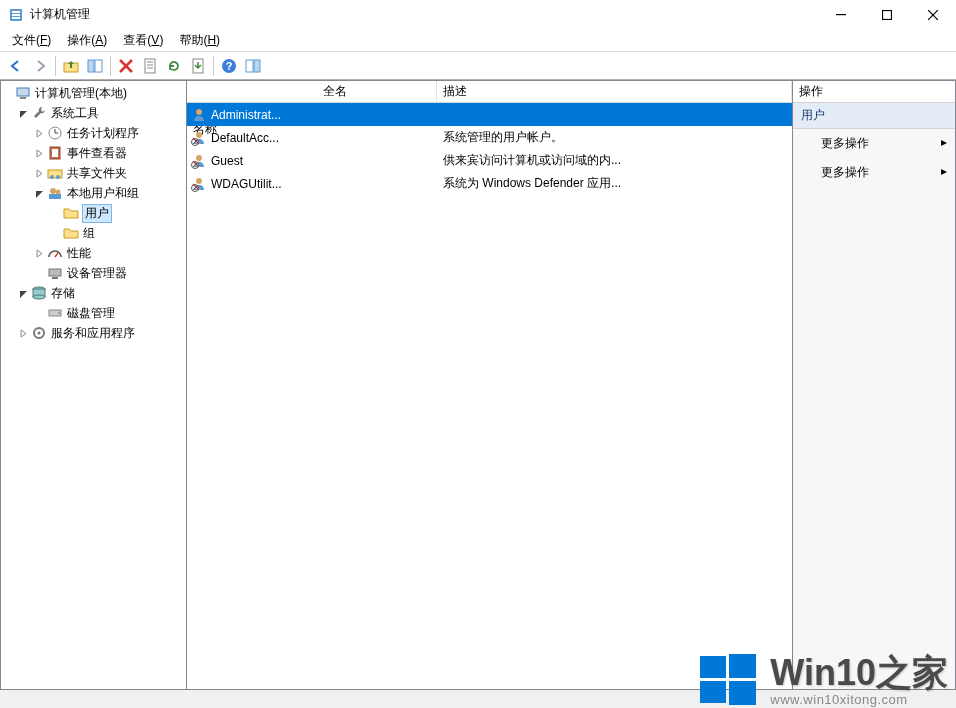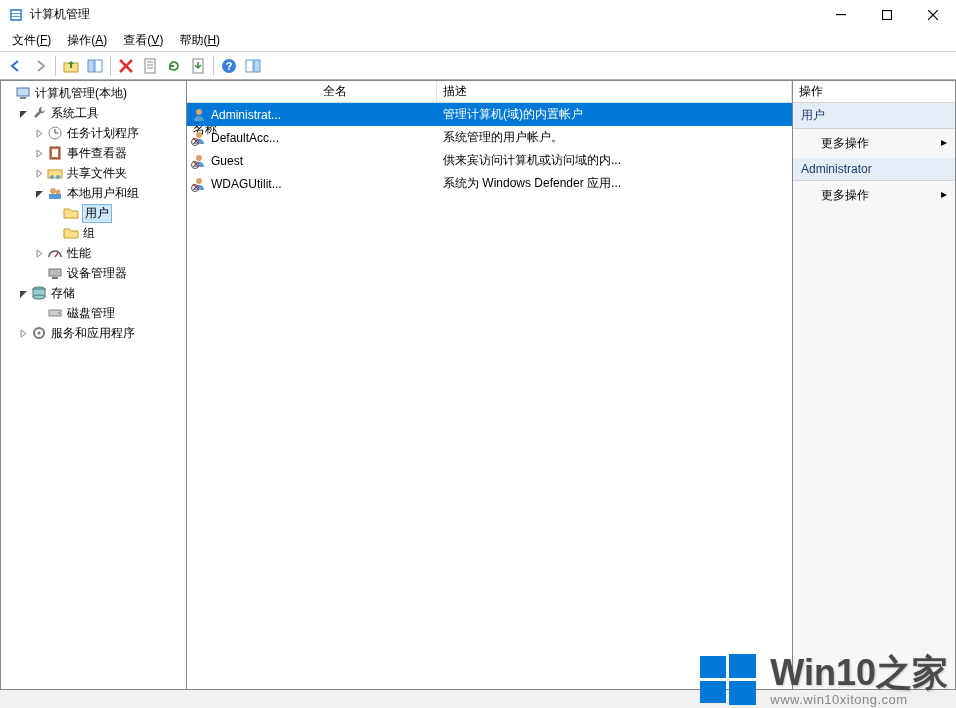--- a/index.html
+++ b/index.html
@@ -496,21 +496,20 @@
           <div class="cell-name">
             <span class="user-icon">
               <svg width="16" height="16" viewBox="0 0 16 16">
                 <circle cx="8" cy="5" r="3" fill="#d9a46a"></circle>
                 <path d="M3 14c0-3 2-5 5-5s5 2 5 5" fill="#5b9bd5"></path>
               </svg>
             </span>
             <span>Administrat...</span>
           </div>
           <div class="cell-full"></div>
-          <div class="cell-desc">管理计算机(域)的内置帐户</div>
         </div>
         <div class="list-row">
           <div class="cell-name">
             <span class="user-icon">
               <svg width="16" height="16" viewBox="0 0 16 16">
                 <circle cx="8" cy="5" r="3" fill="#d9a46a"></circle>
                 <path d="M3 14c0-3 2-5 5-5s5 2 5 5" fill="#5b9bd5"></path>
                 <path d="M2 8 L8 14" stroke="#fff" stroke-width="2"></path>
                 <path d="M2 8 L8 14" stroke="#d33" stroke-width="1.2"></path>
                 <circle cx="4" cy="12" r="3.5" fill="none" stroke="#555" stroke-width="1"></circle>
@@ -560,21 +559,20 @@
   </div>
 
   <div class="pane-right">
     <div class="actions-header">操作</div>
     <div class="actions-body">
       <div class="actions-group-title">用户</div>
       <div class="actions-link">
         <span>更多操作</span>
         <span style="float:right">▸</span>
       </div>
-      <div class="actions-group-title">Administrator</div>
       <div class="actions-link">
         <span>更多操作</span>
         <span style="float:right">▸</span>
       </div>
     </div>
   </div>
 
 </div>
 
 <div class="statusbar"></div>

